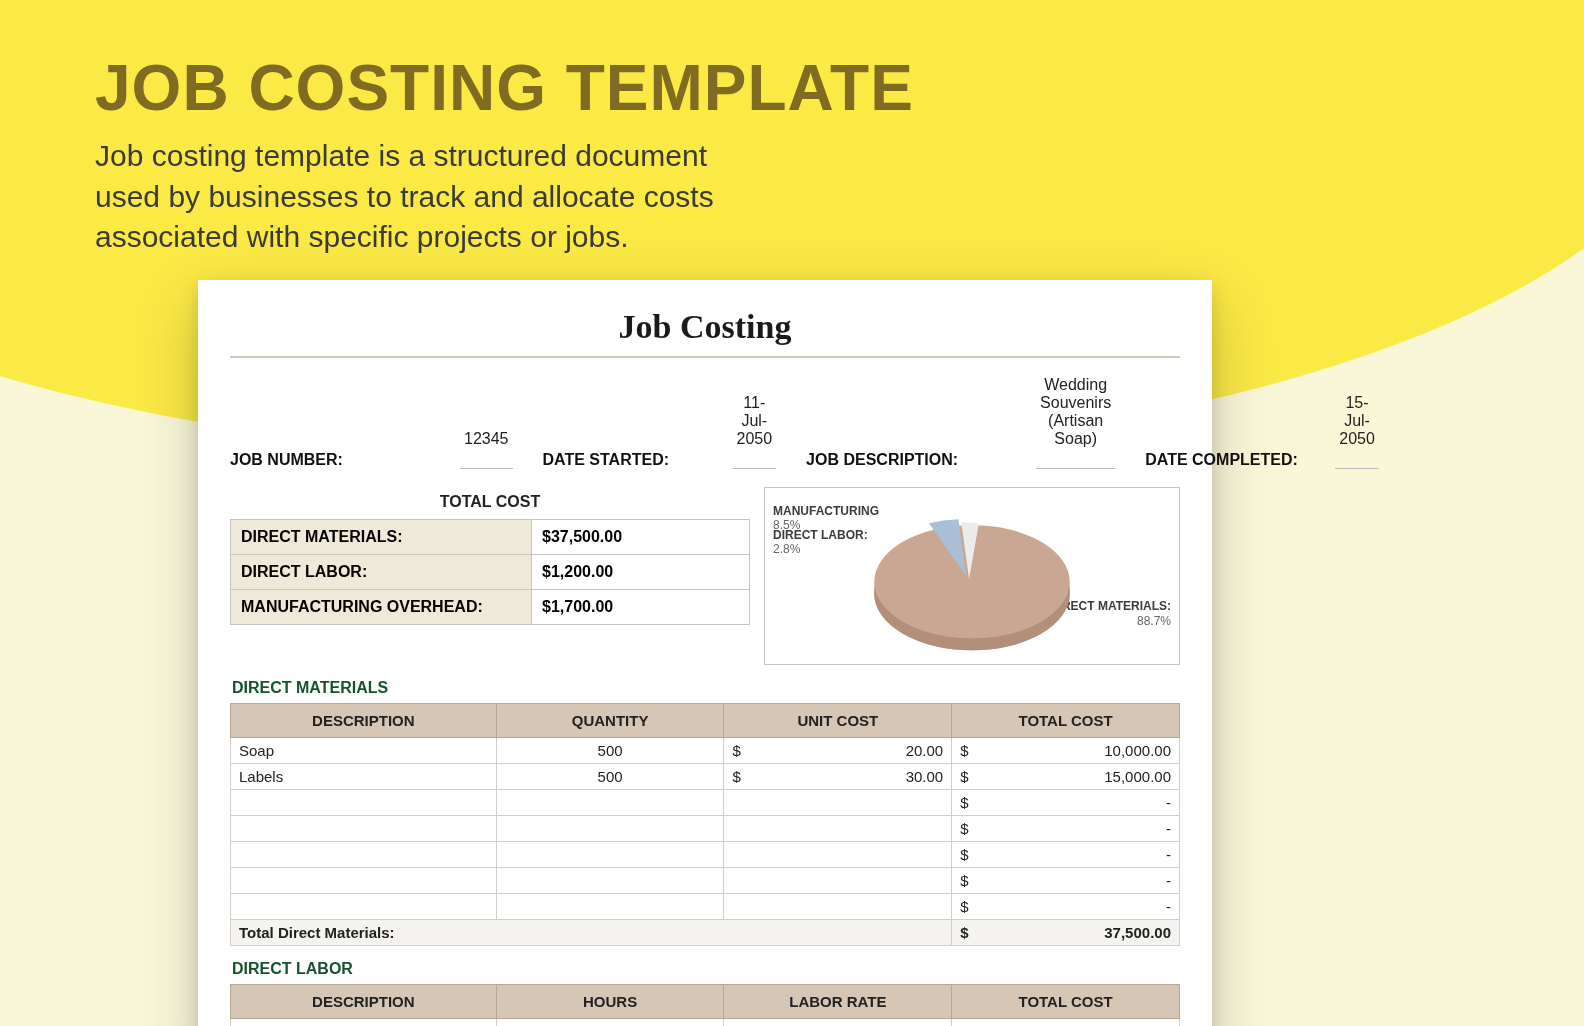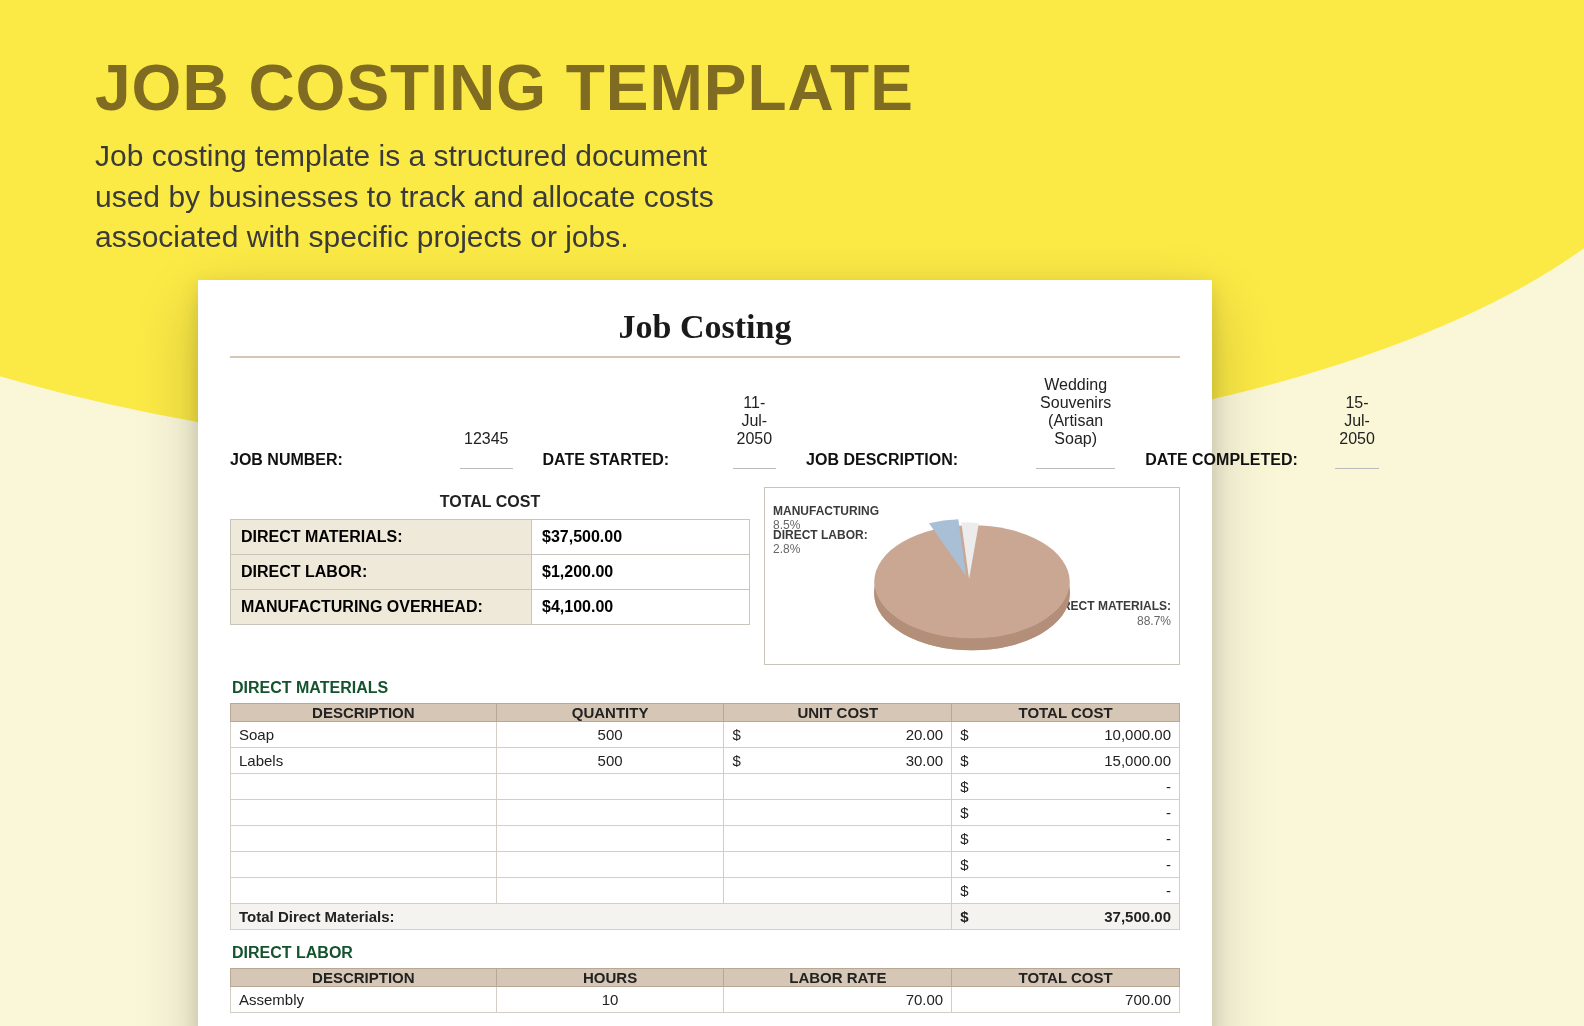--- a/index.html
+++ b/index.html
@@ -136,21 +136,21 @@
   }
 
   table.data {
     width: 100%;
     border-collapse: collapse;
     font-size: 15px;
   }
   table.data th {
     background: #d6c6b5;
     border: 1px solid #b6a894;
-    padding: 0 6px;
+    padding: 8px 6px;
     font-weight: 800;
     text-align: center;
     color:#222;
   }
   table.data td {
     border: 1px solid #d3cec6;
     padding: 4px 8px;
     height: 24px;
     color:#222;
   }
@@ -208,21 +208,21 @@
             <tr>
           <td class="label">DIRECT MATERIALS:</td>
           <td class="val">$37,500.00</td>
         </tr>
         <tr>
           <td class="label">DIRECT LABOR:</td>
           <td class="val">$1,200.00</td>
         </tr>
         <tr>
           <td class="label">MANUFACTURING OVERHEAD:</td>
-          <td class="val">$4,100.00</td>
+          <td class="val">$1,700.00</td>
         </tr>
       </tbody>
         </table>
     </div>
 
     <div class="chart-box">
       <div class="lab" style="top:16px;left:8px;">
         <b>MANUFACTURING</b><br>
         <span>8.5%</span>
       </div>

